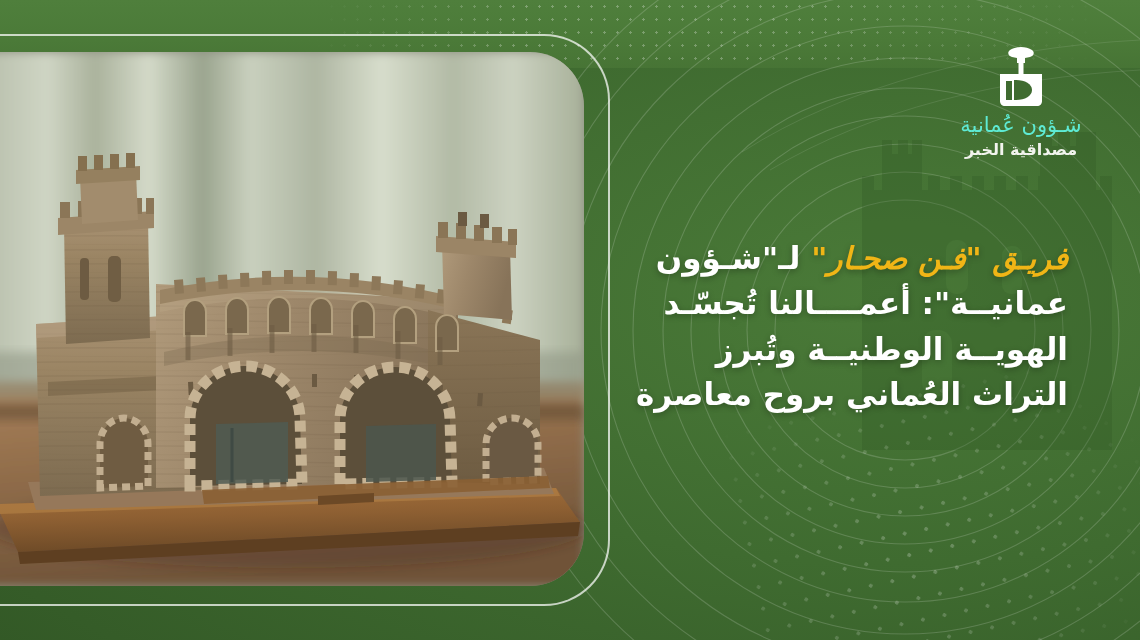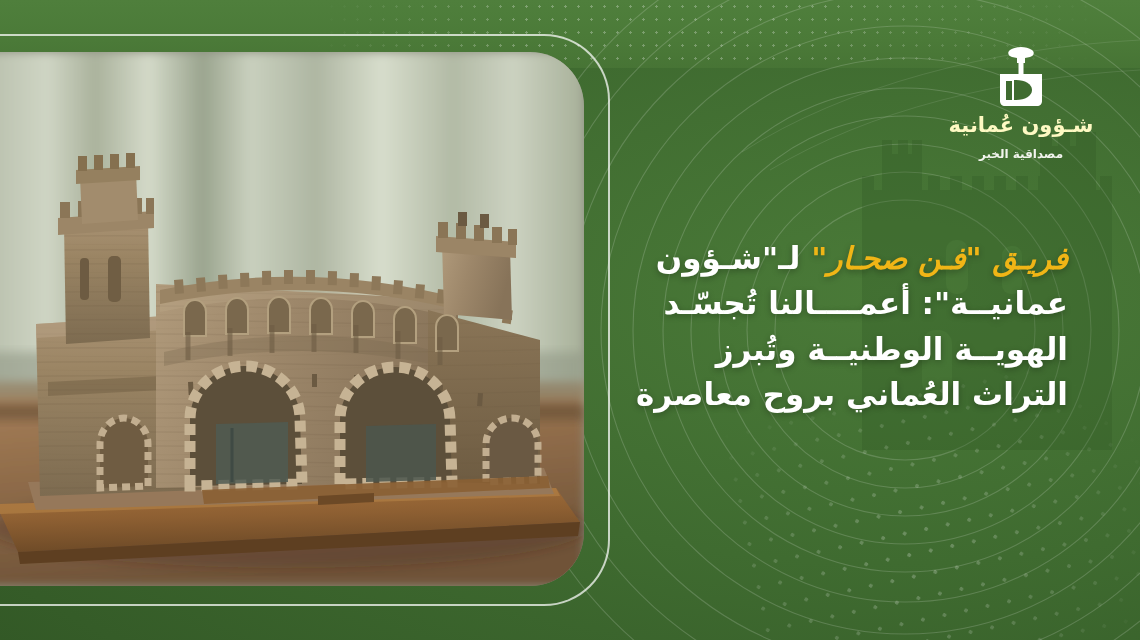--- a/index.html
+++ b/index.html
@@ -84,25 +84,25 @@
   }
   .headline .gold{color:#f0b516;font-style:italic;}
 
   
   .logo{
     position:absolute; right:44px; top:46px;
     width:150px; text-align:center; color:#fff;
   }
   .logo-mark{display:block;margin:0 auto 6px;}
   .logo-name{
-    font-size:21px; font-weight:700; letter-spacing:.5px;
-    line-height:1.1; color:#fef9c3; direction:rtl;
+    font-size:21px; font-weight:400; letter-spacing:.5px;
+    line-height:1.1; color:#5eead4; direction:rtl;
   }
   .logo-tag{
-    font-size:12px; font-weight:700; margin-top:10px;
+    font-size:16px; font-weight:700; margin-top:3px;
     letter-spacing:.4px; color:#f2f4ee; direction:rtl;
   }
 
   
   .site{
     position:absolute; right:44px; bottom:38px;
     display:flex; align-items:center; gap:9px;
     direction:ltr;
   }
   .site-bullet{

